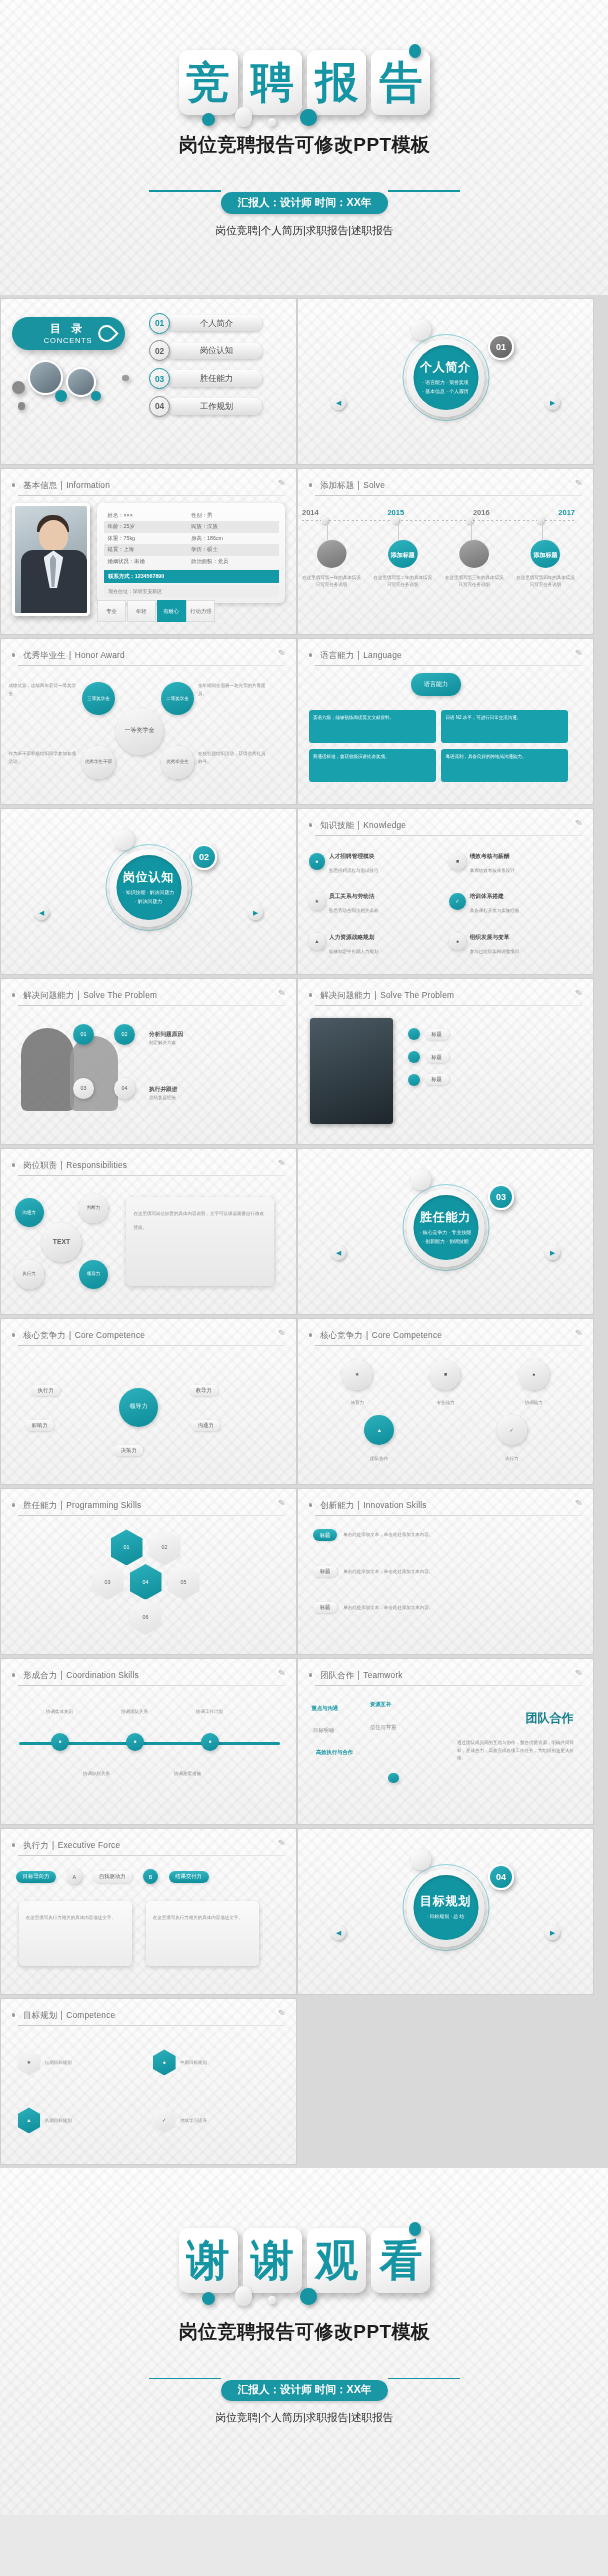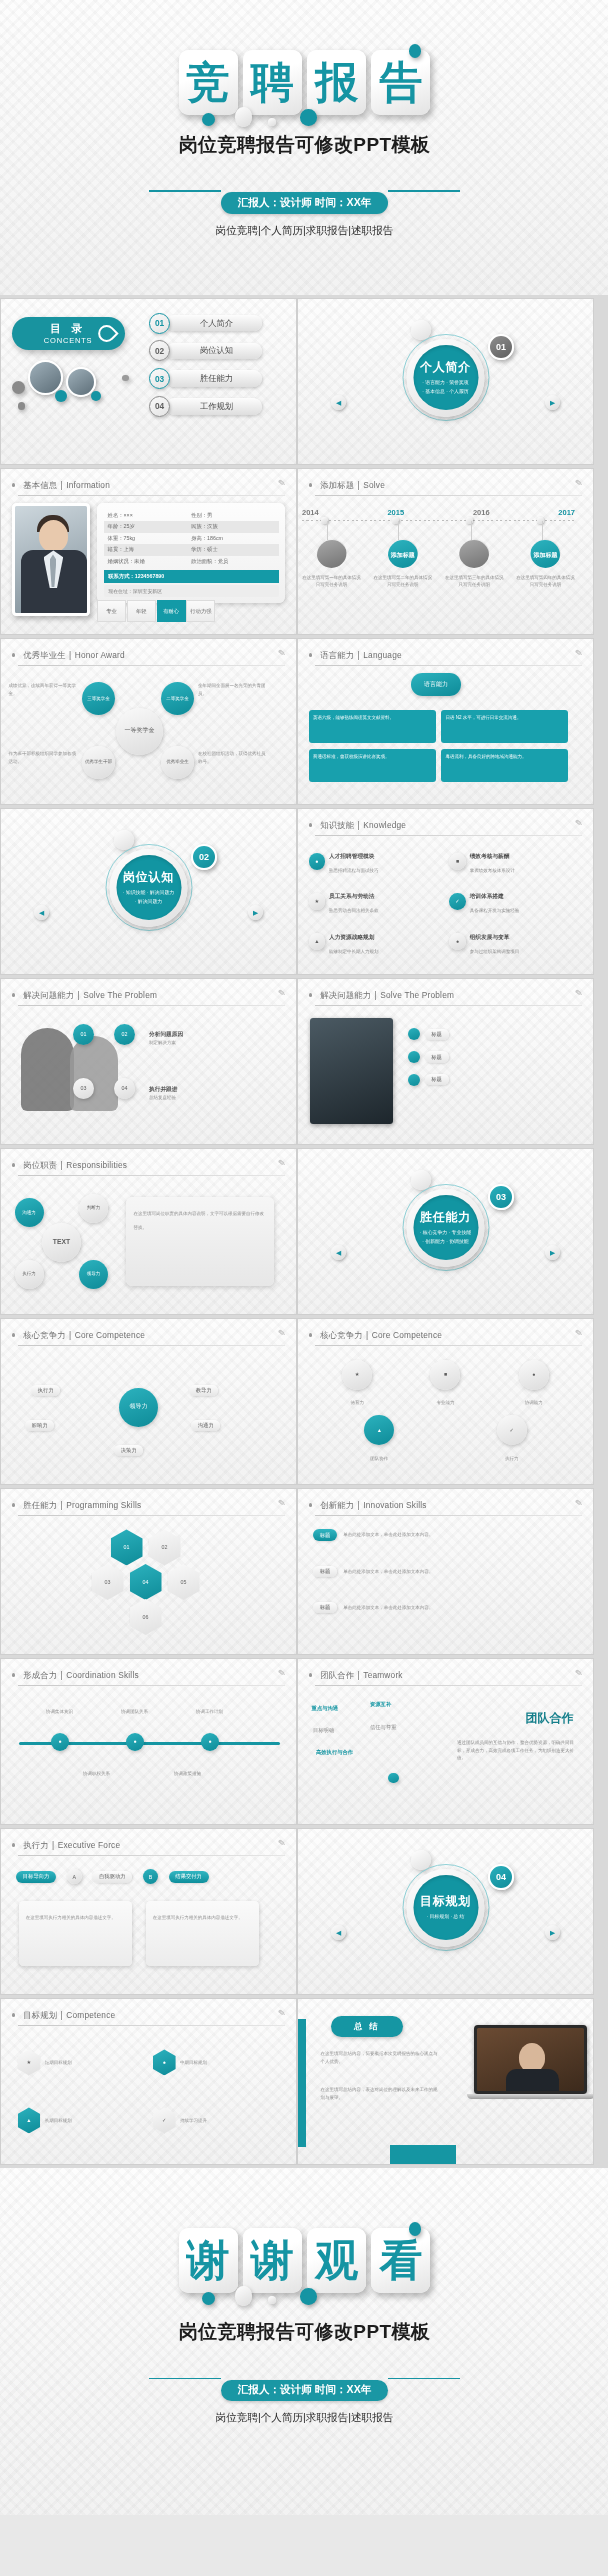--- a/index.html
+++ b/index.html
@@ -859,40 +859,20 @@
           <span class="hex teal" style="width:22.6px;height:26px;flex:none;">▲</span>
           <span class="ptxt">长期目标规划</span>
         </div>
         <div style="display:flex;gap:4.5px;align-items:center;">
           <span class="hex" style="width:22.6px;height:26px;flex:none;">✓</span>
           <span class="ptxt">持续学习提升</span>
         </div>
       </div>
     </div>
 
-    <div class="slide thumb">
-      <div class="th-body" style="height:167px;padding:0;">
-        <div class="teal-block" style="left:0;top:19.6px;width:7.5px;height:128px;"></div>
-        <div class="teal-block" style="left:92px;bottom:0;width:66px;height:21px;"></div>
-        <div class="abs center" style="left:33px;top:16.6px;">
-          <div class="sum-title">总 结</div>
-        </div>
-        <div class="ptxt abs" style="left:22.6px;top:51px;width:121px;">在这里填写总结内容，简要概括本次竞聘报告的核心观点与个人优势。</div>
-        <div class="ptxt abs" style="left:22.6px;top:87px;width:121px;">在这里填写总结内容，表达对岗位的理解以及未来工作的规划与展望。</div>
-        <div class="laptop">
-          <div class="lap-screen">
-            <div class="lap-inner">
-              <div class="abs" style="left:42px;top:15px;width:26px;height:29px;background:#d8b79a;border-radius:50% 50% 45% 45%;"></div>
-              <div class="abs" style="left:29px;top:41px;width:53px;height:30px;background:#20252b;border-radius:10.6px 10.6px 0 0;"></div>
-            </div>
-          </div>
-          <div class="lap-base"></div>
-        </div>
-      </div>
-    </div>
   </div>
   <div class="gap"></div>
 
   <div class="slide cover" style="height:347px;">
     <div class="cover-wrap">
       <div class="tiles" style="padding-top:60px;">
         <div class="tile">谢</div>
         <div class="tile">谢</div>
         <div class="tile">观</div>
         <div class="tile">看</div>

